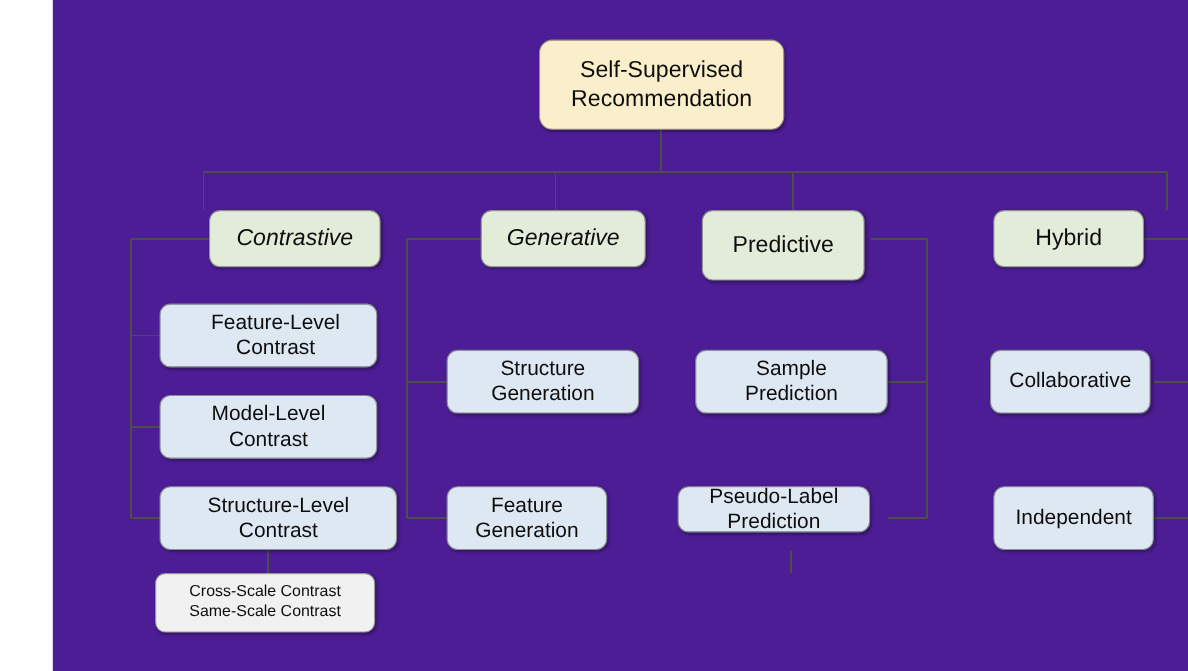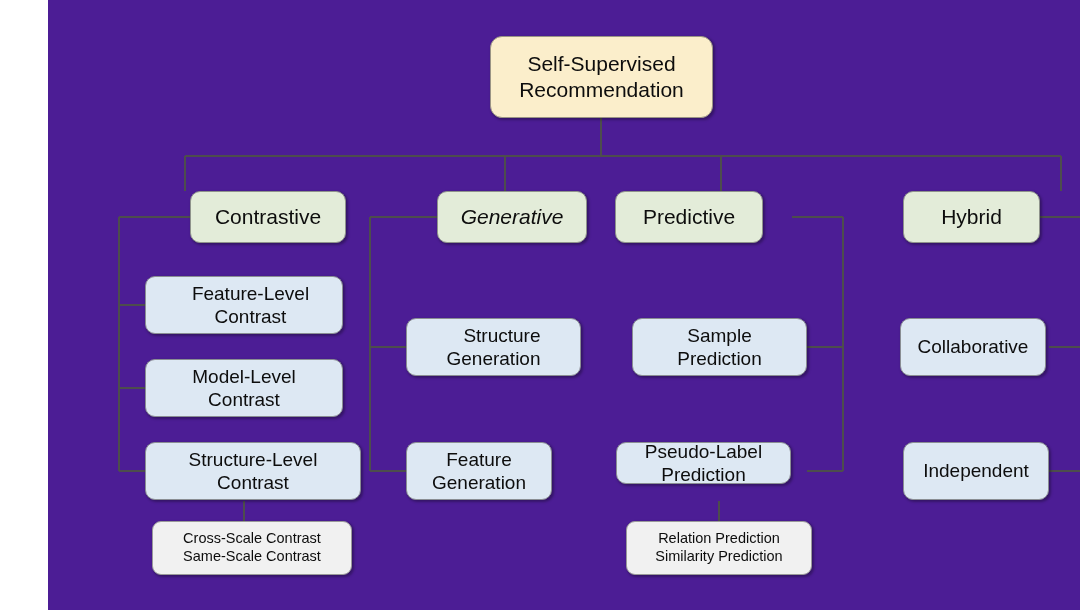--- a/index.html
+++ b/index.html
@@ -103,29 +103,29 @@
       <path d="M1001,347 L1040,347"></path>
       <path d="M1001,471 L1040,471"></path>
     </g>
   </svg>
 
   <div class="node root" style="left:442px; top:36px; width:223px; height:82px;">
     <span>Self-Supervised
 Recommendation</span>
   </div>
 
-  <div class="node cat" style="left:142px; top:191px; width:156px; height:52px;">
+  <div class="node cat" style="left:142px; top:191px; width:156px; height:52px;font-style:italic;">
     <span>Contrastive</span>
   </div>
 
   <div class="node cat" style="left:389px; top:191px; width:150px; height:52px;font-style:italic;">
     <span>Generative</span>
   </div>
 
-  <div class="node cat" style="left:567px; top:191px; width:148px; height:52px;">
+  <div class="node cat" style="left:590px; top:191px; width:148px; height:64px;">
     <span>Predictive</span>
   </div>
 
   <div class="node cat" style="left:855px; top:191px; width:137px; height:52px;">
     <span>Hybrid</span>
   </div>
 
   <div class="node sub" style="left:97px; top:276px; width:198px; height:58px;padding-left:13px;">
     <span>Feature-Level
 Contrast</span>
@@ -134,49 +134,45 @@
   <div class="node sub" style="left:97px; top:359px; width:198px; height:58px;">
     <span>Model-Level
 Contrast</span>
   </div>
 
   <div class="node sub" style="left:97px; top:442px; width:216px; height:58px;">
     <span>Structure-Level
 Contrast</span>
   </div>
 
-  <div class="node leaf" style="left:104px; top:521px; width:200px; height:54px;">
+  <div class="node leaf" style="left:93px; top:521px; width:200px; height:54px;">
     <span>Cross-Scale Contrast
 Same-Scale Contrast</span>
   </div>
 
-  <div class="node sub" style="left:358px; top:318px; width:175px; height:58px;text-align:right;">
+  <div class="node sub" style="left:358px; top:318px; width:175px; height:58px;">
     <span>Structure
 Generation</span>
   </div>
 
   <div class="node sub" style="left:358px; top:442px; width:146px; height:58px;">
     <span>Feature
 Generation</span>
   </div>
 
   <div class="node sub" style="left:584px; top:318px; width:175px; height:58px;">
     <span>Sample
 Prediction</span>
   </div>
 
   <div class="node sub" style="left:568px; top:442px; width:175px; height:42px;">
     <span>Pseudo-Label
 Prediction</span>
   </div>
 
-  <div class="node leaf" style="left:578px; top:521px; width:186px; height:54px;">
-    <span>Relation Prediction
-Similarity Prediction</span>
-  </div>
 
   <div class="node sub" style="left:852px; top:318px; width:146px; height:58px;">
     <span>Collaborative</span>
   </div>
 
   <div class="node sub" style="left:855px; top:442px; width:146px; height:58px;">
     <span>Independent</span>
   </div>
 
 </div>

